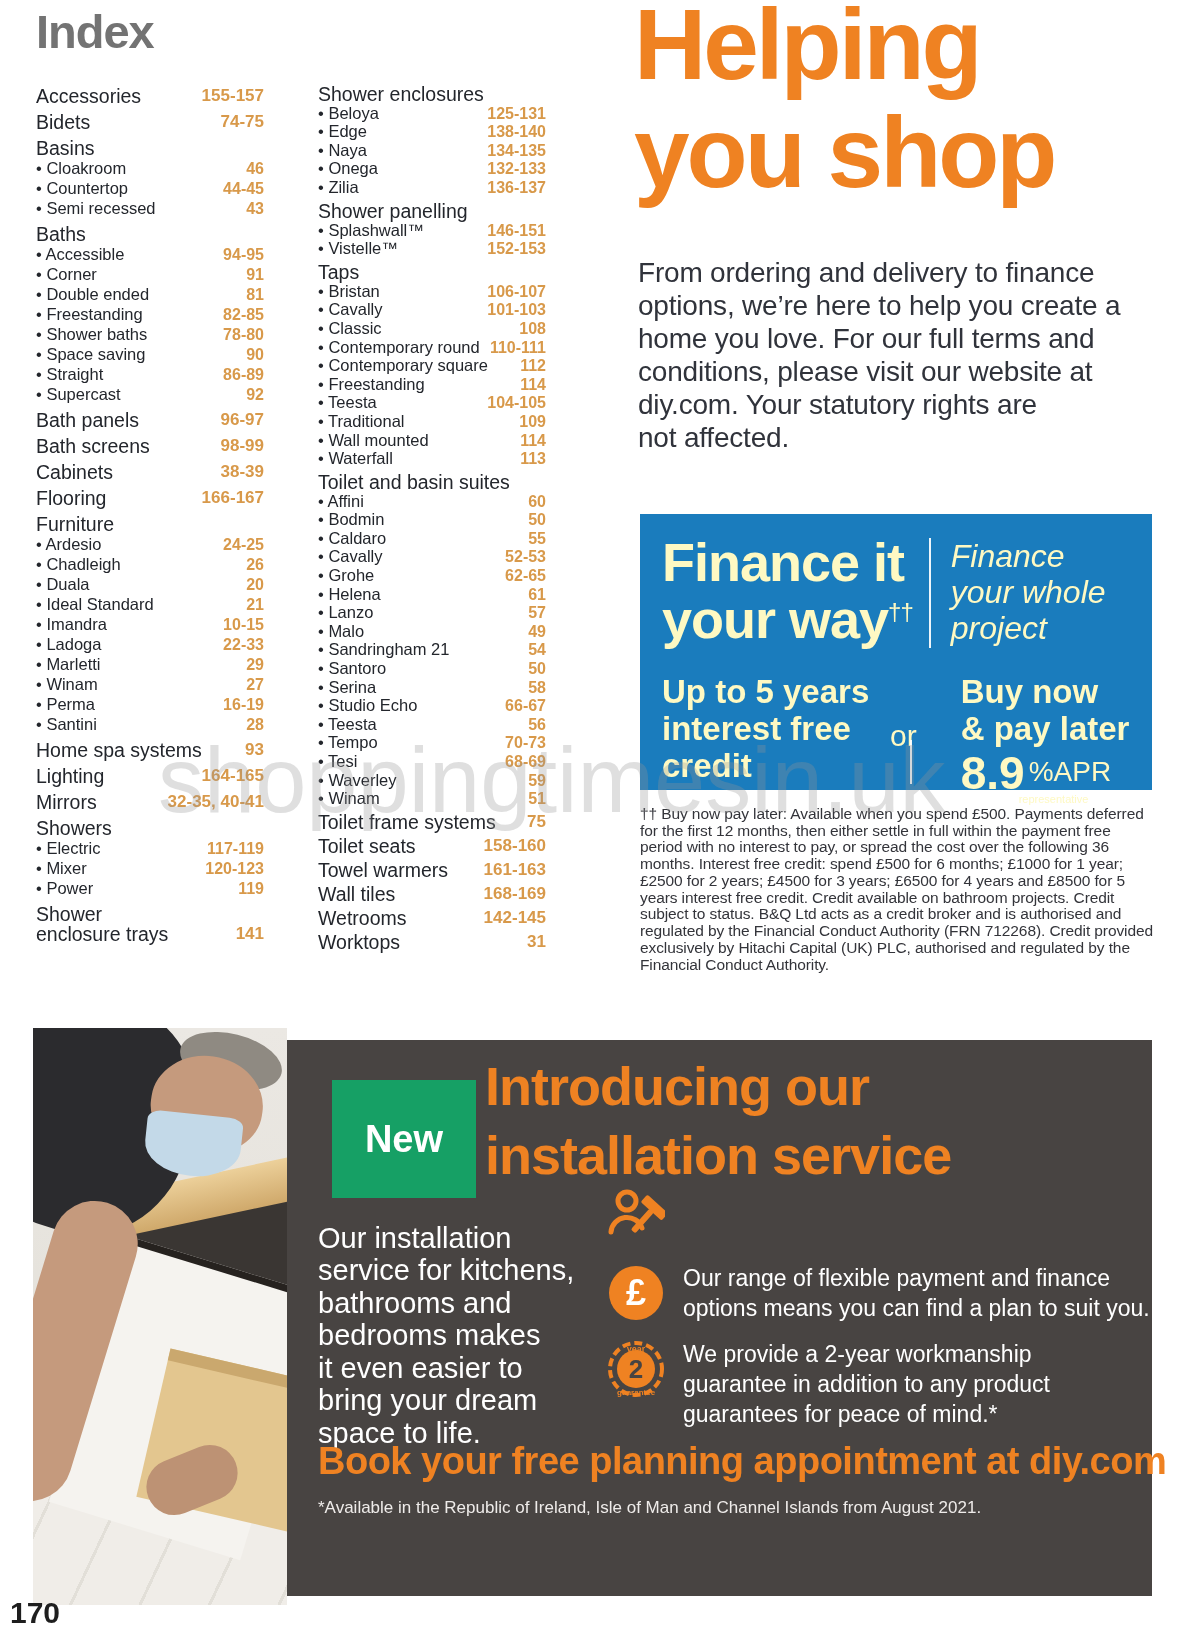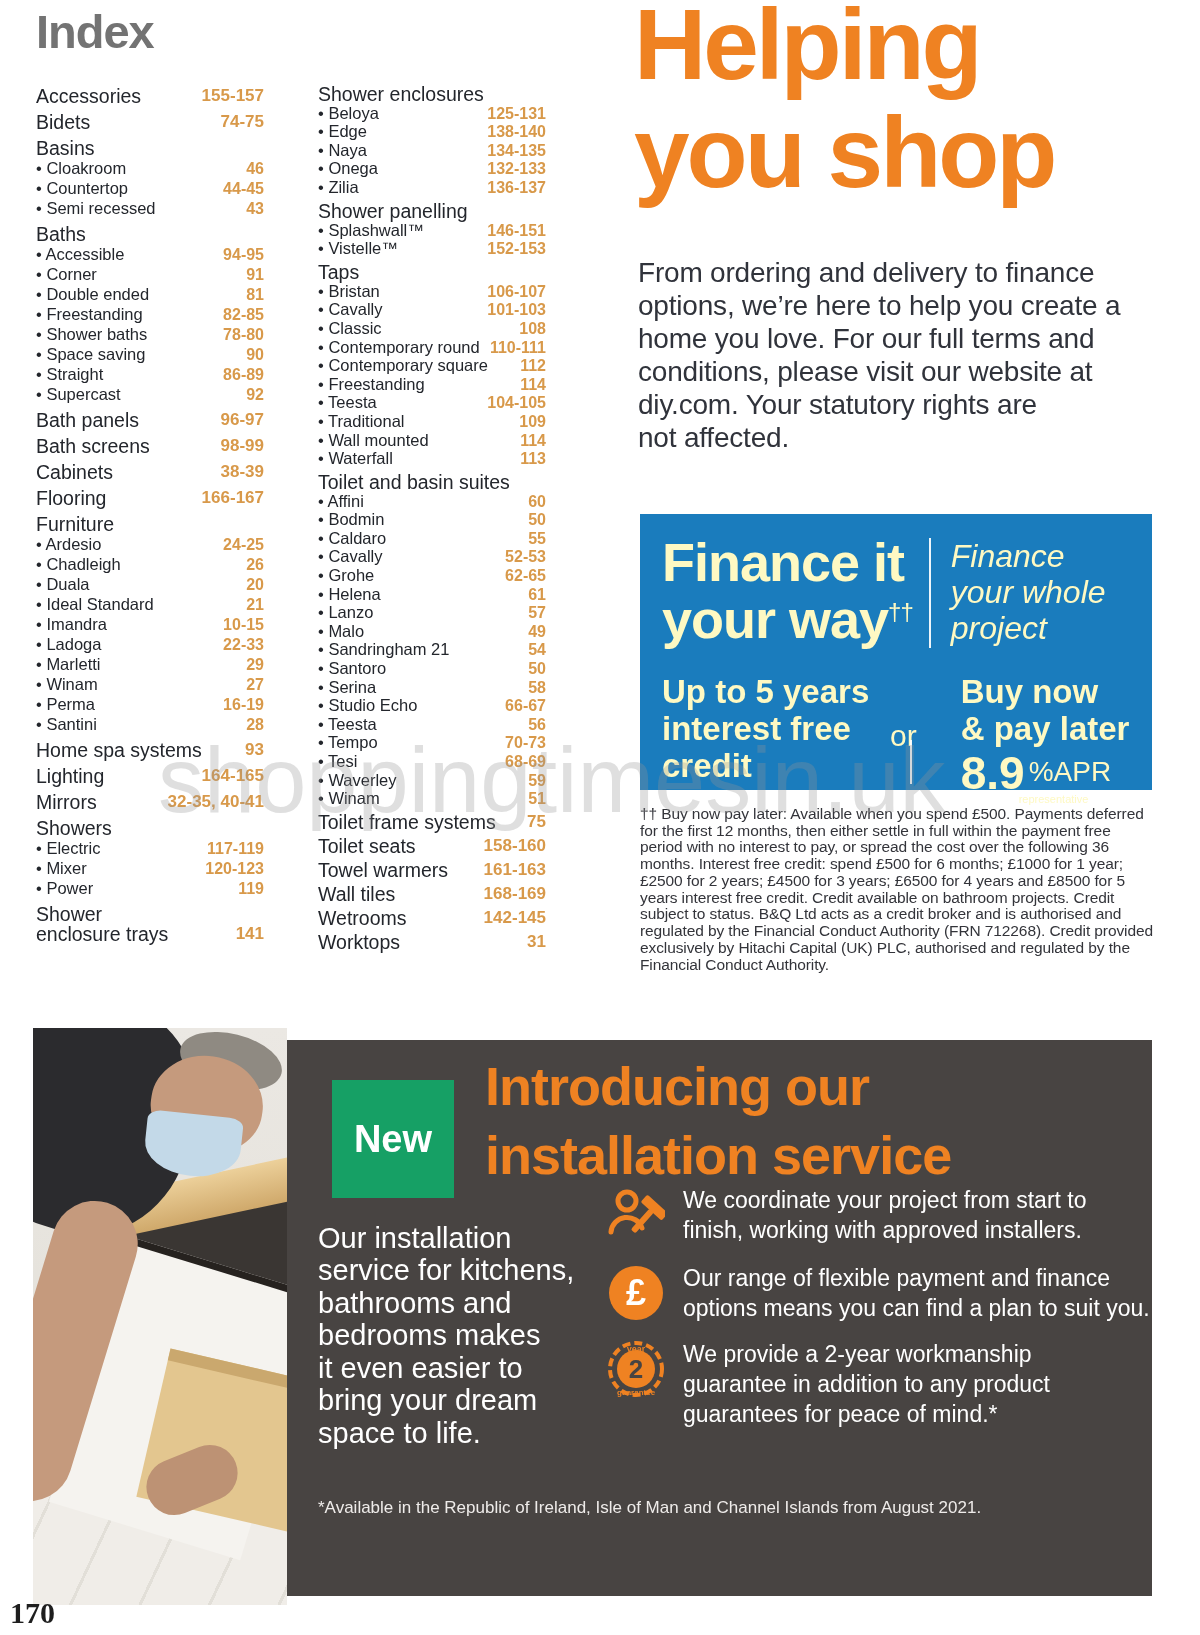--- a/index.html
+++ b/index.html
@@ -50,21 +50,21 @@
   .fin-apr-val{font-size:46px;font-weight:bold;line-height:1;text-align:right;}
   .fin-apr-unit{font-size:28px;margin-top:6px;margin-left:4px;}
   .fin-apr-note{font-size:11px;margin-left:58px;margin-top:-3px;}
   .fin-divider2{position:absolute;left:270px;bottom:6px;width:2px;height:44px;
                 background:rgba(255,255,255,.92);}
   .fin-terms{position:absolute;left:640px;top:806px;width:516px;font-size:15.5px;
              line-height:1.08;color:#33343a;letter-spacing:-0.1px;}
 
   
   .panel{position:absolute;left:287px;top:1040px;width:865px;height:556px;background:#484442;}
-  .new-badge{position:absolute;left:45px;top:40px;width:122px;height:118px;background:#16a065;
+  .new-badge{position:absolute;left:45px;top:40px;width:144px;height:118px;background:#16a065;
              color:#fff;display:flex;align-items:center;justify-content:center;
              font-size:38px;font-weight:bold;}
   .panel-title{position:absolute;left:198px;top:12px;font-size:54px;font-weight:bold;
                color:#ef8222;line-height:1.28;white-space:pre-line;letter-spacing:-1px;}
   .panel-intro{position:absolute;left:31px;top:182px;font-size:29px;line-height:1.12;
                color:#ffffff;white-space:pre-line;}
   .feature{position:absolute;left:320px;display:flex;}
   .feature.f1{top:146px;} .feature.f2{top:224px;} .feature.f3{top:300px;}
   .feature .ficon{width:60px;flex:none;}
   .feature .ftext{margin-left:16px;font-size:23px;line-height:1.3;color:#fff;white-space:pre-line;}
@@ -91,21 +91,21 @@
            border-radius:50% 50% 46% 46%;transform:rotate(8deg);}
   .ph-hair{left:146px;top:6px;width:104px;height:54px;background:#8f8a82;
            border-radius:50%;transform:rotate(14deg);}
   .ph-mask{left:112px;top:86px;width:96px;height:62px;background:#c3d9e8;
            border-radius:18% 18% 60% 60%;transform:rotate(6deg);}
   .ph-arm{left:-14px;top:168px;width:86px;height:310px;background:#c59a7d;
           border-radius:44px;transform:rotate(17deg);}
   .ph-hand{left:112px;top:424px;width:94px;height:56px;background:#bd9274;
            border-radius:30px;transform:rotate(-22deg);}
 
-  .pageno{position:absolute;left:10px;top:1596px;font-size:30px;font-weight:bold;color:#1e1e1e;font-family:Liberation Serif, serif;}
+  .pageno{position:absolute;left:10px;top:1596px;font-size:30px;font-weight:bold;color:#1e1e1e;}
   .watermark{position:absolute;left:158px;top:728px;font-size:92px;color:rgba(150,150,150,.30);
              z-index:50;pointer-events:none;white-space:nowrap;}
 </style>
 </head>
 <body>
 
 <div class="canvas">
 
   <div class="index-title">Index</div>
 
@@ -594,22 +594,20 @@
       <div class="ficon">
         <svg width="58" height="58" viewBox="0 0 58 58">
           <circle cx="20" cy="15" r="9" fill="none" stroke="#ef8222" stroke-width="5"></circle>
           <path d="M4 46 a16 16 0 0 1 31 -4" fill="none" stroke="#ef8222" stroke-width="5" stroke-linecap="round"></path>
           <g fill="#ef8222" transform="rotate(42 38 32)">
             <rect x="35" y="22" width="6" height="28" rx="2"></rect>
             <rect x="24" y="13" width="28" height="10" rx="2"></rect>
           </g>
         </svg>
       </div>
-      <div class="ftext">We coordinate your project from start to
-finish, working with approved installers.</div>
     </div>
 
     <div class="feature f2">
       <div class="ficon">
         <svg width="58" height="58" viewBox="0 0 58 58">
           <circle cx="29" cy="29" r="27" fill="#ef8222"></circle>
           <text x="29" y="41" font-size="36" font-weight="bold" fill="#ffffff" text-anchor="middle">£</text>
         </svg>
       </div>
       <div class="ftext">Our range of flexible payment and finance
@@ -624,19 +622,20 @@
           <text x="29" y="12" font-size="9" font-weight="bold" fill="#ef8222" text-anchor="middle">year</text>
           <text x="29" y="38" font-size="26" font-weight="bold" fill="#484442" text-anchor="middle">2</text>
           <text x="29" y="55" font-size="8" font-weight="bold" fill="#ef8222" text-anchor="middle">guarantee</text>
         </svg>
       </div>
       <div class="ftext">We provide a 2-year workmanship
 guarantee in addition to any product
 guarantees for peace of mind.*</div>
     </div>
 
+    <div class="cta">Book your free planning appointment at diy.com</div>
     <div class="footnote">*Available in the Republic of Ireland, Isle of Man and Channel Islands from August 2021.</div>
   </div>
 
   <div class="pageno">170</div>
   <div class="watermark">shoppingtimesin.uk</div>
 
 </div>
 
 </body></html>

